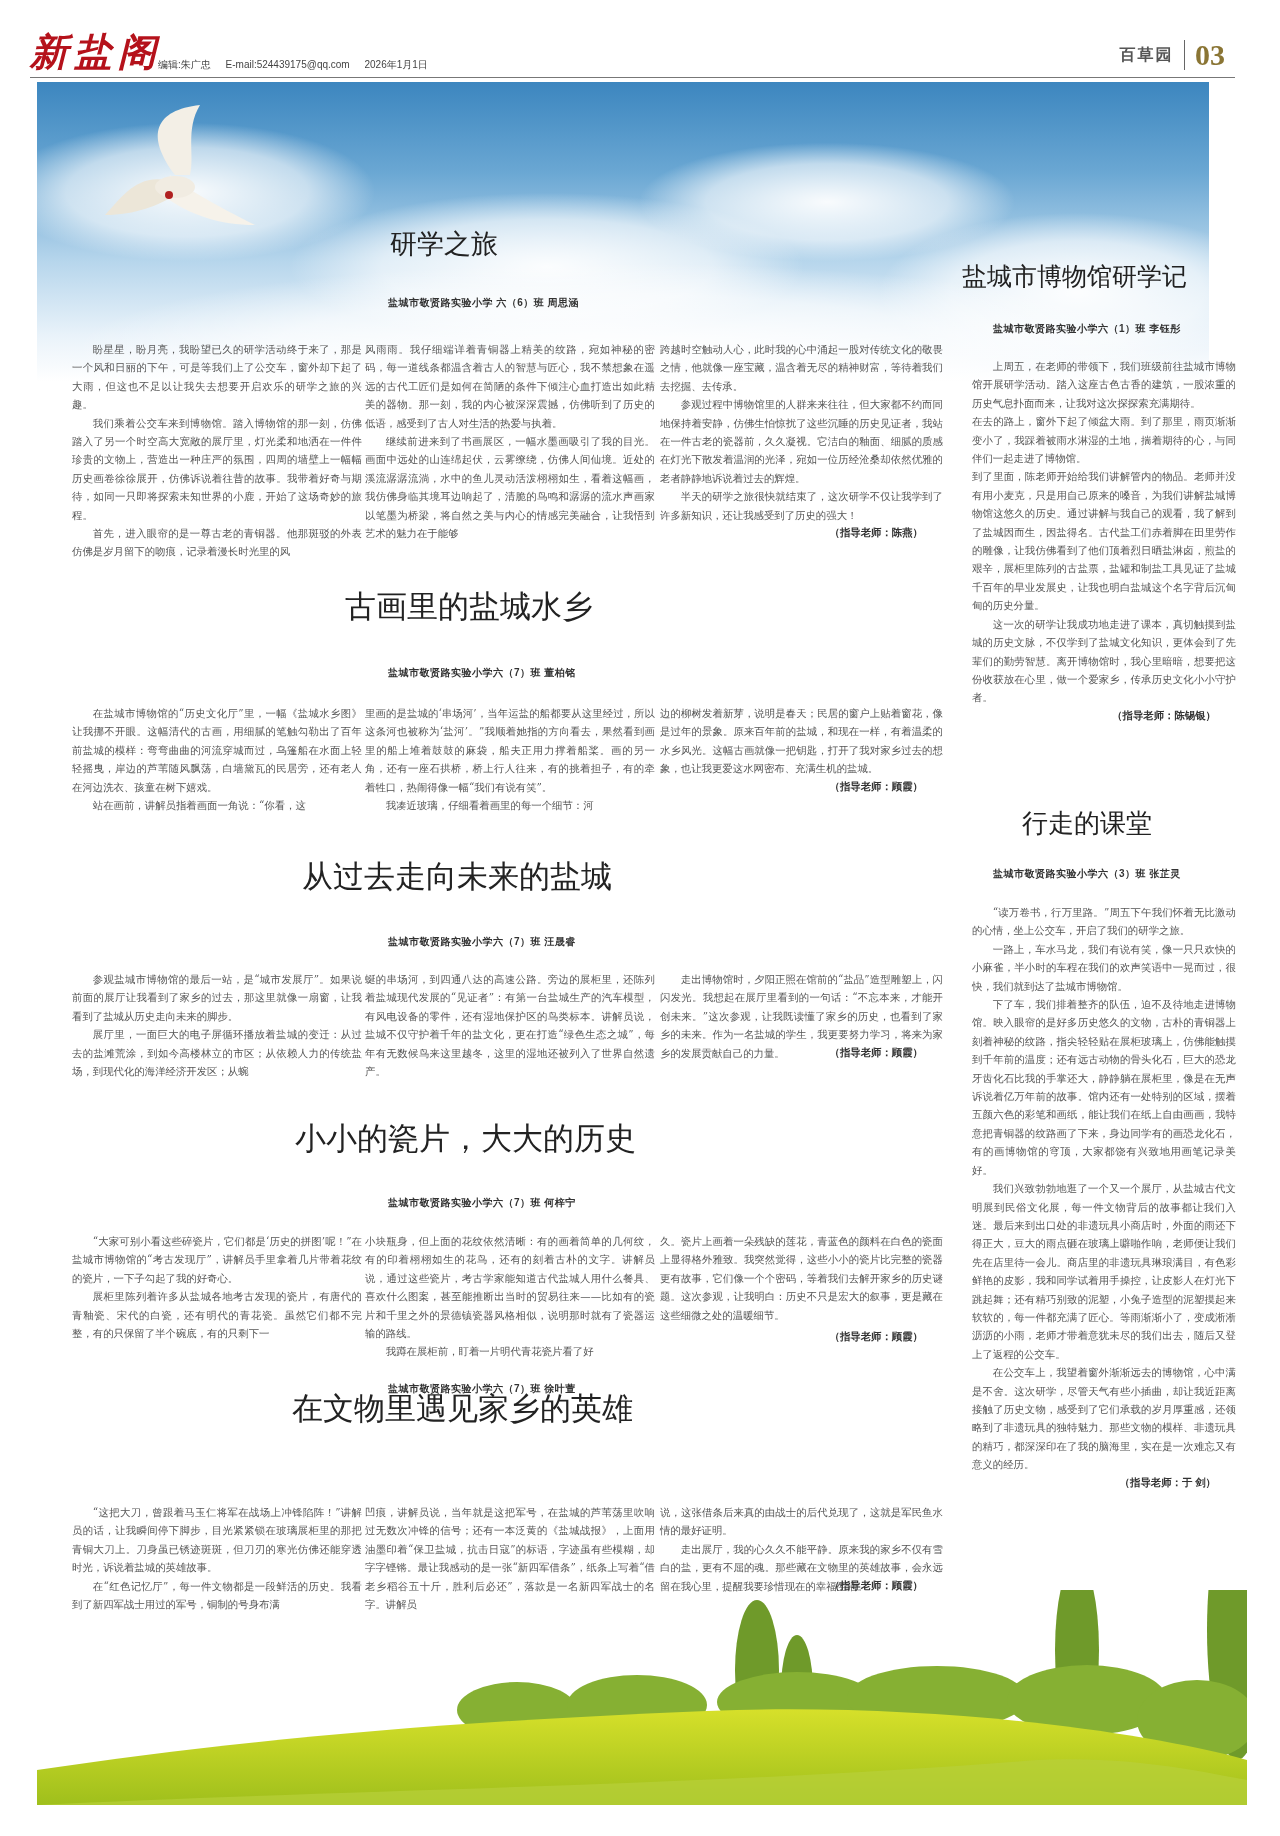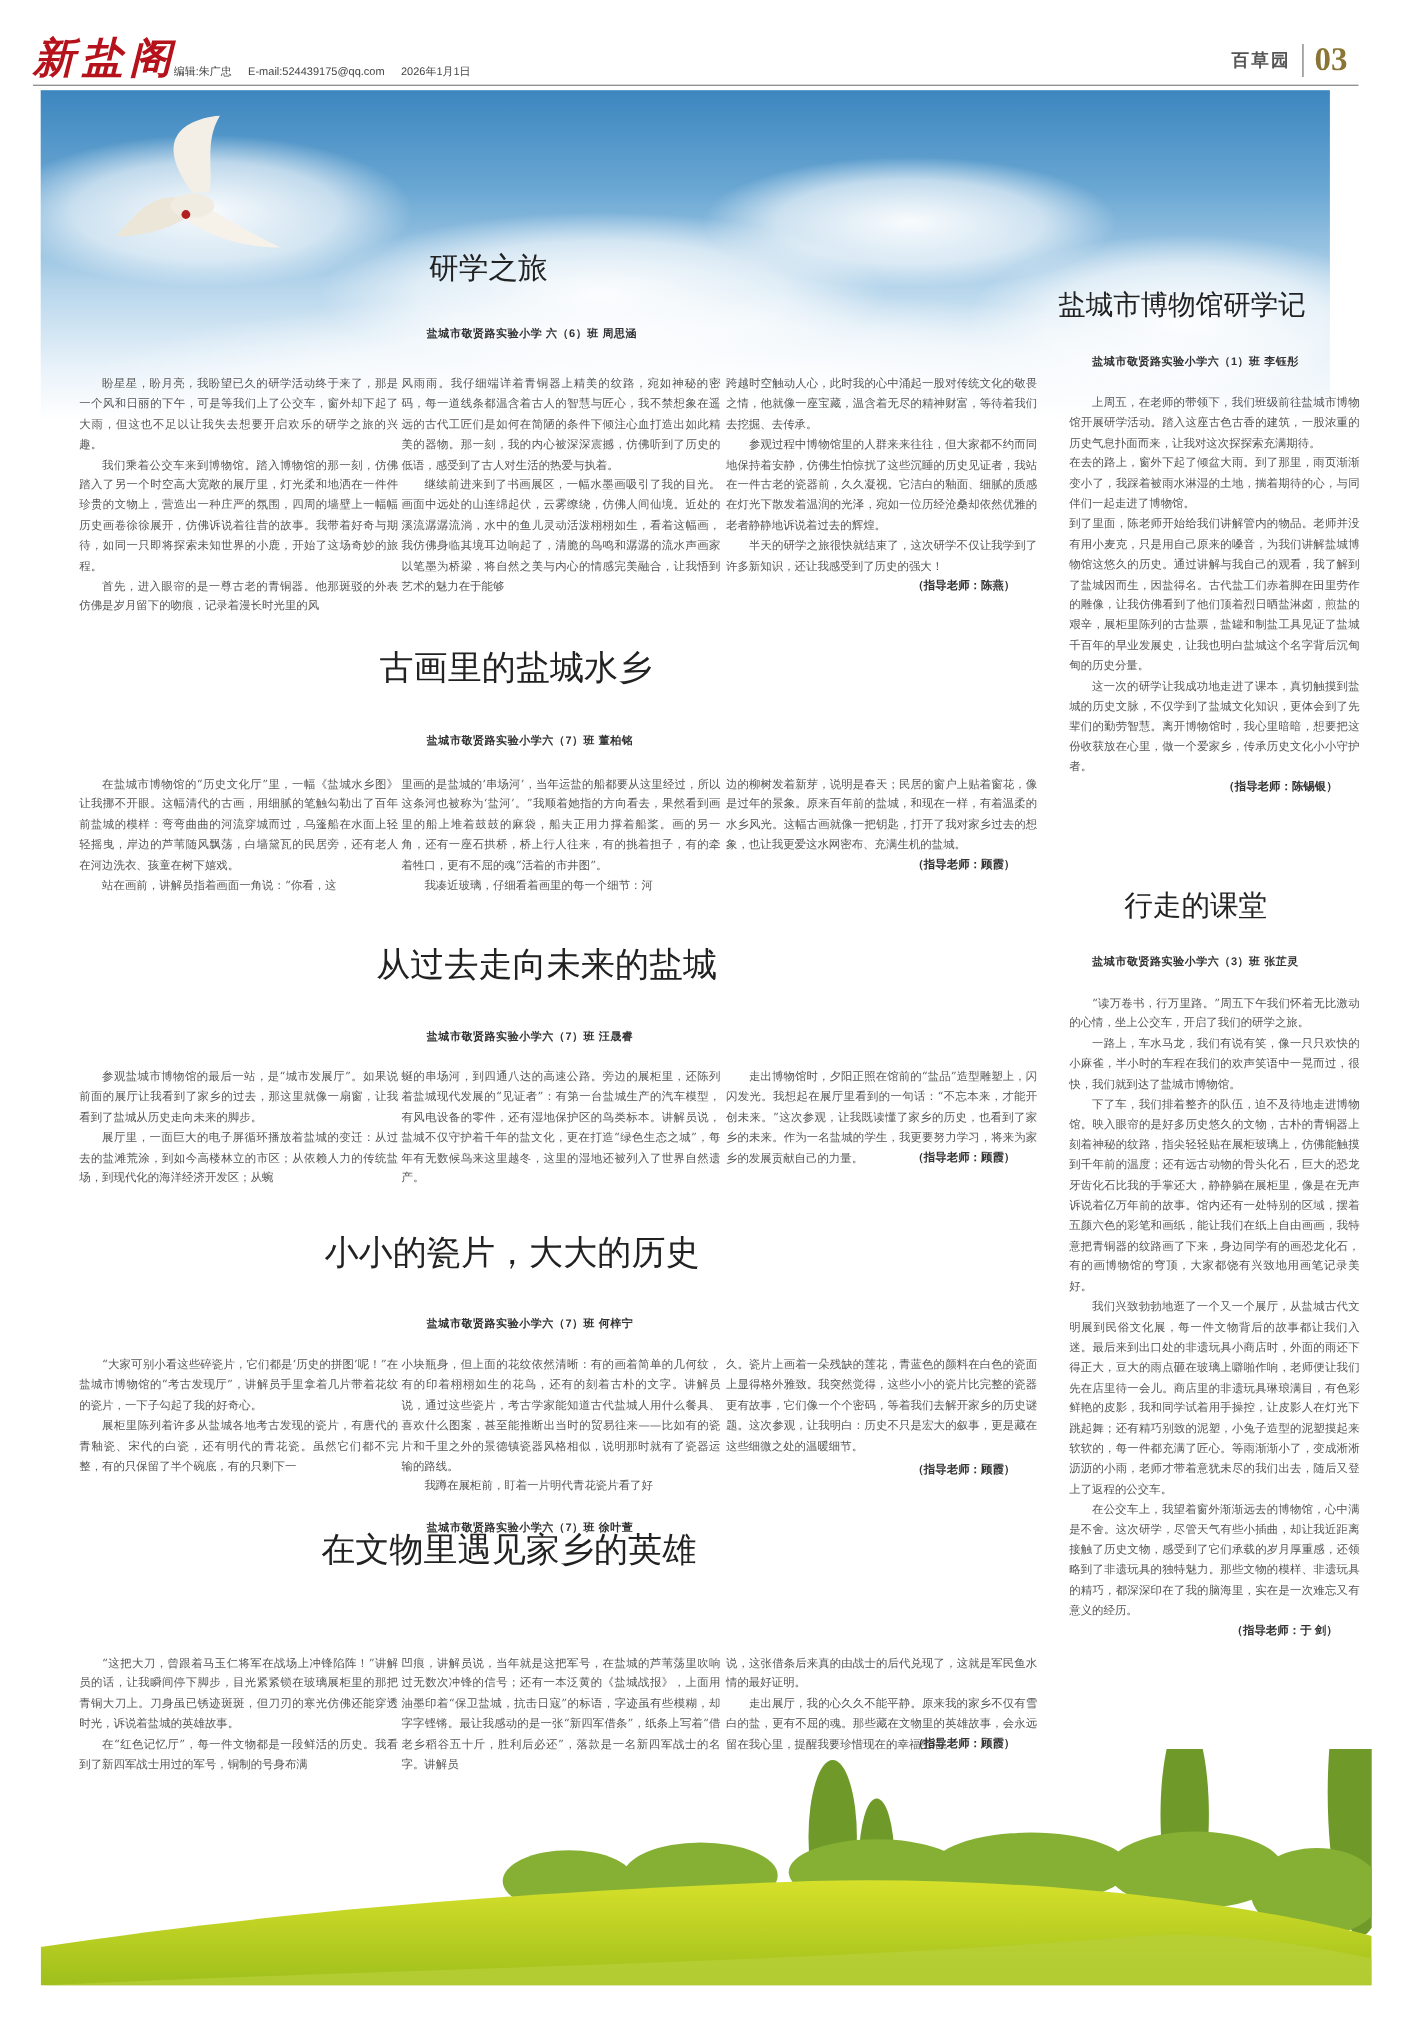--- a/index.html
+++ b/index.html
@@ -112,31 +112,31 @@
 </article>
 
 <article>
   <h2 class="title" style="left:345px;top:586px;font-size:31px;">古画里的盐城水乡</h2>
   <div class="byline" style="left:388px;top:666px;">盐城市敬贤路实验小学六（7）班 董柏铭</div>
   <div class="col" style="left:60px;top:704px;width:290px;">
     <p>在盐城市博物馆的“历史文化厅”里，一幅《盐城水乡图》让我挪不开眼。这幅清代的古画，用细腻的笔触勾勒出了百年前盐城的模样：弯弯曲曲的河流穿城而过，乌篷船在水面上轻轻摇曳，岸边的芦苇随风飘荡，白墙黛瓦的民居旁，还有老人在河边洗衣、孩童在树下嬉戏。</p>
     <p>站在画前，讲解员指着画面一角说：“你看，这</p>
   </div>
   <div class="col" style="left:353px;top:704px;width:290px;">
-    <p class="cont">里画的是盐城的‘串场河’，当年运盐的船都要从这里经过，所以这条河也被称为‘盐河’。”我顺着她指的方向看去，果然看到画里的船上堆着鼓鼓的麻袋，船夫正用力撑着船桨。画的另一角，还有一座石拱桥，桥上行人往来，有的挑着担子，有的牵着牲口，更有不屈的魂“活着的市井图”。</p>
+    <p class="cont">里画的是盐城的‘串场河’，当年运盐的船都要从这里经过，所以这条河也被称为‘盐河’。”我顺着她指的方向看去，果然看到画里的船上堆着鼓鼓的麻袋，船夫正用力撑着船桨。画的另一角，还有一座石拱桥，桥上行人往来，有的挑着担子，有的牵着牲口，热闹得像一幅“我们有说有笑”。</p>
     <p>我凑近玻璃，仔细看着画里的每一个细节：河</p>
   </div>
   <div class="col" style="left:648px;top:704px;width:283px;">
     <p class="cont">边的柳树发着新芽，说明是春天；民居的窗户上贴着窗花，像是过年的景象。原来百年前的盐城，和现在一样，有着温柔的水乡风光。这幅古画就像一把钥匙，打开了我对家乡过去的想象，也让我更爱这水网密布、充满生机的盐城。</p>
     <span class="teacher">（指导老师：顾霞）</span>
   </div>
 </article>
 
 <article>
-  <h2 class="title" style="left:302px;top:856px;font-size:31px;margin-left:40px;">从过去走向未来的盐城</h2>
+  <h2 class="title" style="left:302px;top:856px;font-size:31px;">从过去走向未来的盐城</h2>
   <div class="byline" style="left:388px;top:935px;">盐城市敬贤路实验小学六（7）班 汪晟睿</div>
   <div class="col" style="left:60px;top:970px;width:290px;">
     <p>参观盐城市博物馆的最后一站，是“城市发展厅”。如果说前面的展厅让我看到了家乡的过去，那这里就像一扇窗，让我看到了盐城从历史走向未来的脚步。</p>
     <p>展厅里，一面巨大的电子屏循环播放着盐城的变迁：从过去的盐滩荒涂，到如今高楼林立的市区；从依赖人力的传统盐场，到现代化的海洋经济开发区；从蜿</p>
   </div>
   <div class="col" style="left:353px;top:970px;width:290px;">
     <p class="cont">蜒的串场河，到四通八达的高速公路。旁边的展柜里，还陈列着盐城现代发展的“见证者”：有第一台盐城生产的汽车模型，有风电设备的零件，还有湿地保护区的鸟类标本。讲解员说，盐城不仅守护着千年的盐文化，更在打造“绿色生态之城”，每年有无数候鸟来这里越冬，这里的湿地还被列入了世界自然遗产。</p>
   </div>
   <div class="col" style="left:648px;top:970px;width:283px;">
     <p>走出博物馆时，夕阳正照在馆前的“盐品”造型雕塑上，闪闪发光。我想起在展厅里看到的一句话：“不忘本来，才能开创未来。”这次参观，让我既读懂了家乡的历史，也看到了家乡的未来。作为一名盐城的学生，我更要努力学习，将来为家乡的发展贡献自己的力量。</p>

